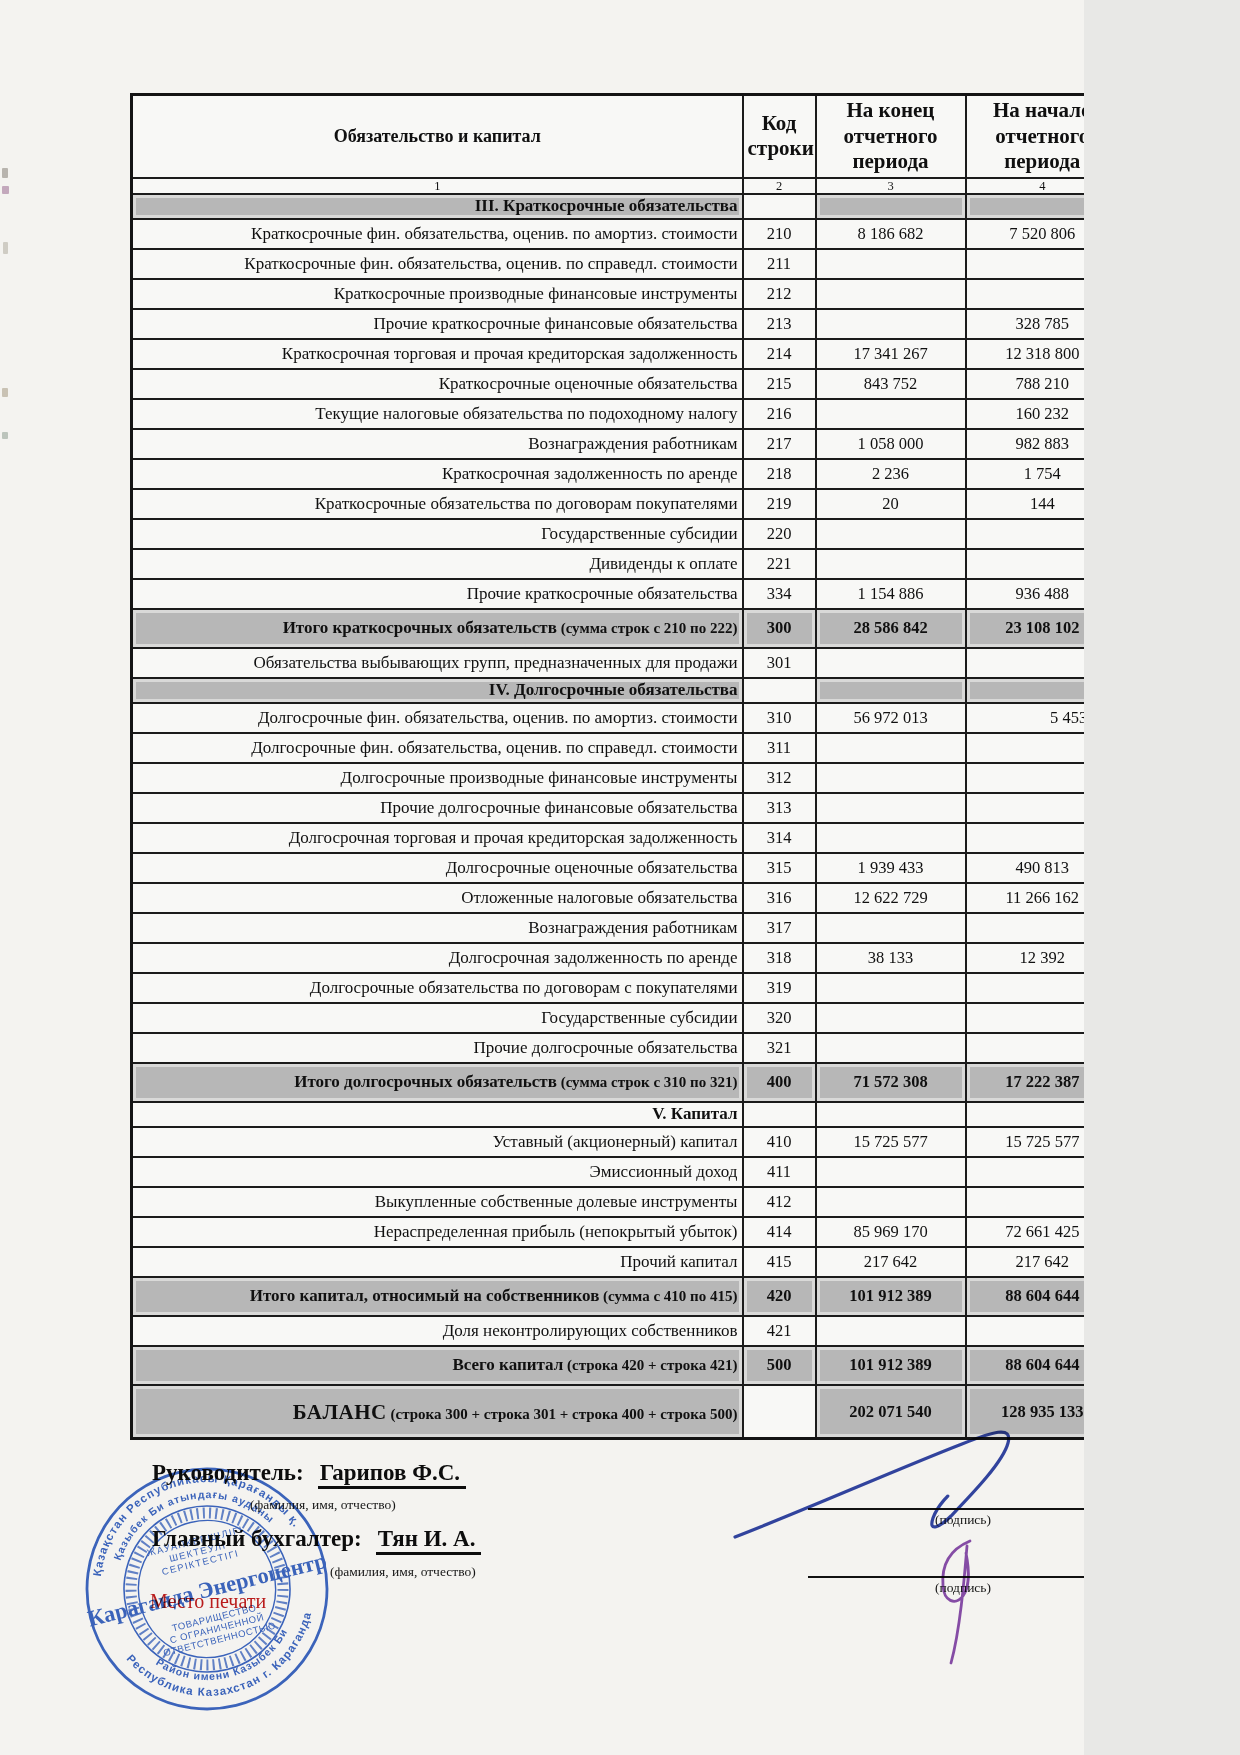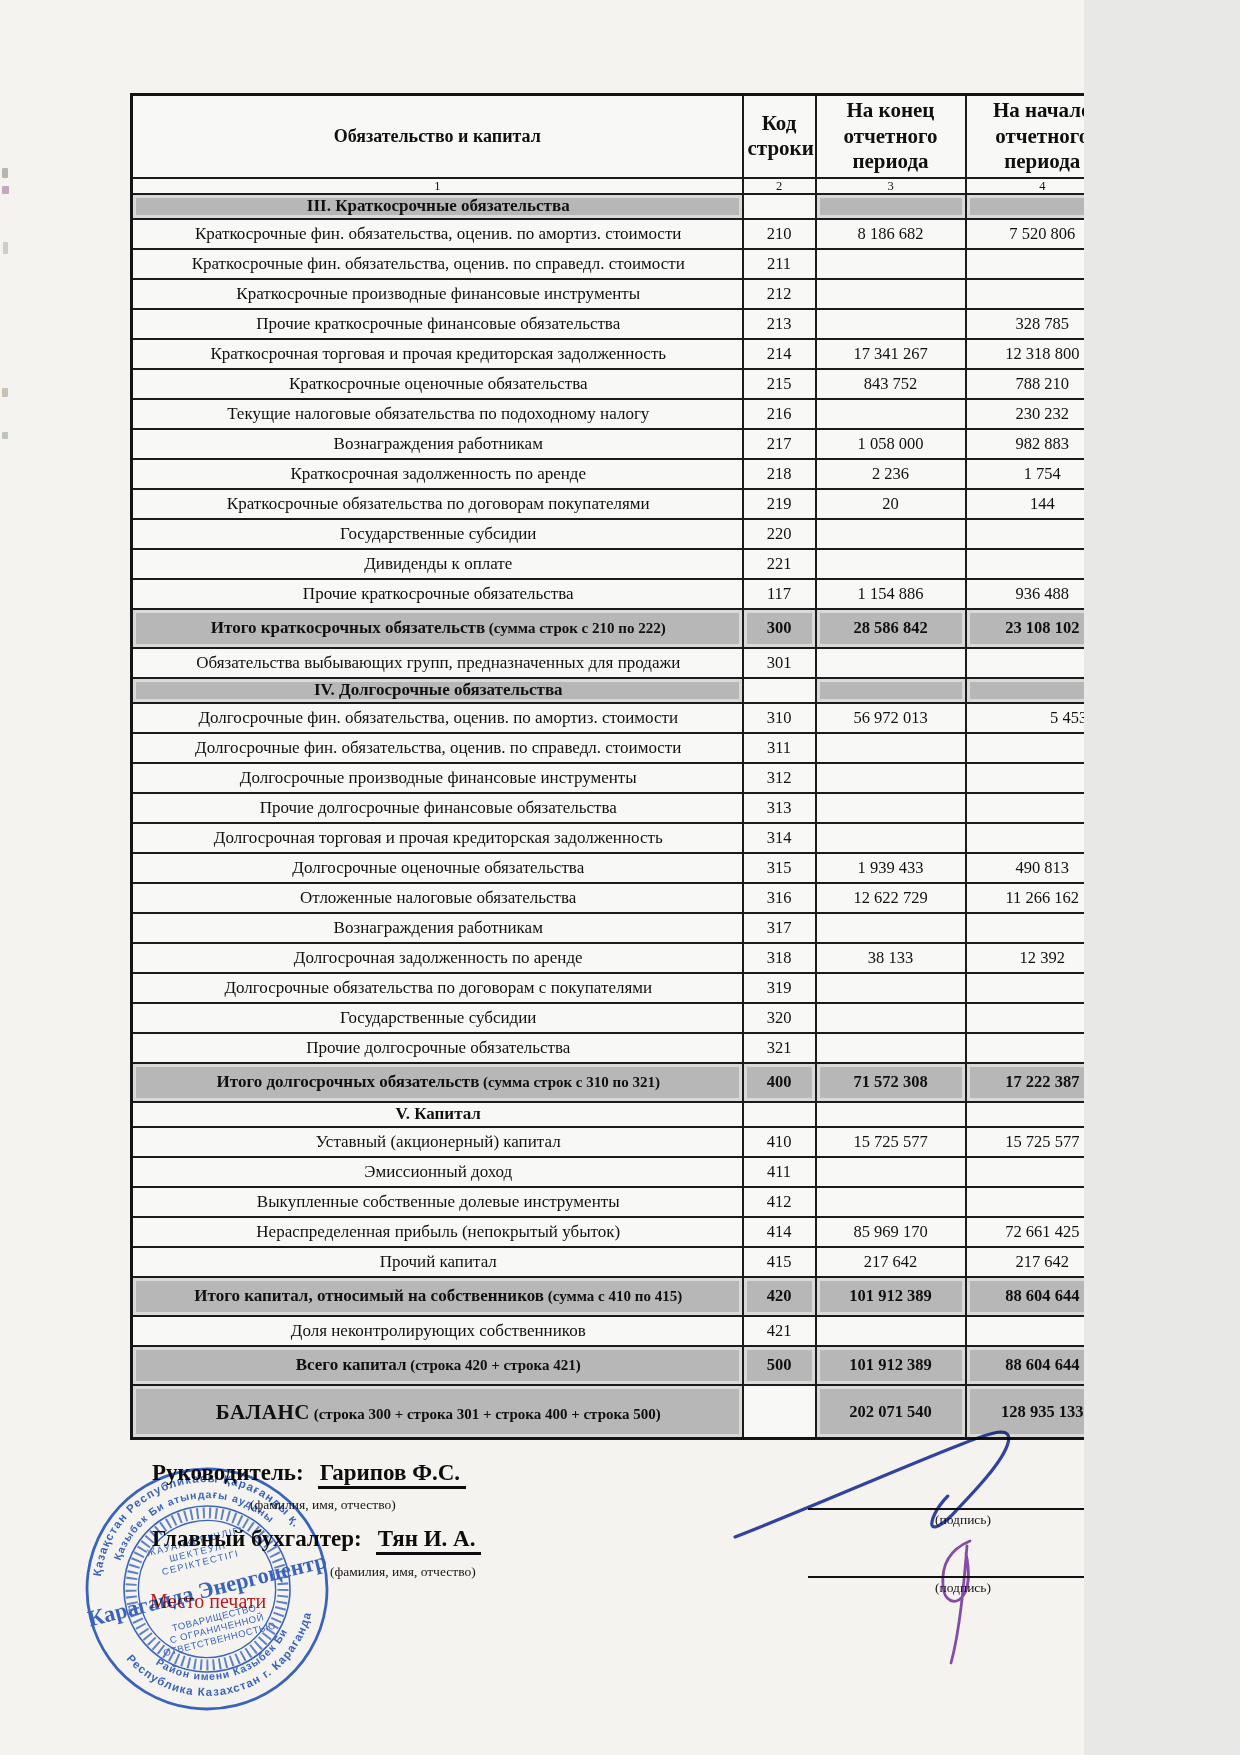--- a/index.html
+++ b/index.html
@@ -12,21 +12,21 @@
 
   
   #tblwrap{position:absolute;left:130px;top:93px;}
   table.balance{border-collapse:collapse;table-layout:fixed;width:988px;background:#f8f8f6;border:3px solid #141414;}
   table.balance td,table.balance th{border:2px solid #1b1b1b;overflow:hidden;vertical-align:middle;color:#101010;}
   th.c1{font-size:18px;font-weight:bold;text-align:center;}
   th.ch{font-size:21px;font-weight:bold;text-align:center;line-height:1.22;padding:2px 4px;}
   tr.head{height:46px;}
   tr.nums{height:16px;}
   tr.nums td{font-size:12.5px;text-align:center;font-weight:normal;padding:0;line-height:1;}
-  td.lbl{text-align:center;padding:1px 4px 1px 6px;font-size:17px;line-height:1.05;}
+  td.lbl{text-align:right;padding:1px 4px 1px 6px;font-size:17px;line-height:1.05;}
   td.code,td.val{text-align:center;font-size:16.5px;padding:1px 3px;}
   tr.r-data{height:30px;}
   tr.r-section,tr.r-section_white{height:25px;}
   tr.r-section td,tr.r-section_white td{font-weight:bold;}
   tr.r-total{height:39px;}
   tr.r-total td{font-weight:bold;}
   tr.r-total .note,tr.r-balance .note{font-size:15px;}
   tr.r-balance{height:54px;}
   tr.r-balance td{font-weight:bold;}
   tr.r-balance .big{font-size:21px;letter-spacing:.5px;}
@@ -118,21 +118,21 @@
           <tr class="r-data">
             <td class="lbl"><span class="main">Краткосрочные  оценочные обязательства</span></td>
             <td class="code">215</td>
             <td class="val">843 752</td>
             <td class="val">788 210</td>
           </tr>
           <tr class="r-data">
             <td class="lbl"><span class="main">Текущие налоговые обязательства по подоходному налогу</span></td>
             <td class="code">216</td>
             <td class="val"></td>
-            <td class="val">230 232</td>
+            <td class="val">160 232</td>
           </tr>
           <tr class="r-data">
             <td class="lbl"><span class="main">Вознаграждения работникам</span></td>
             <td class="code">217</td>
             <td class="val">1 058 000</td>
             <td class="val">982 883</td>
           </tr>
           <tr class="r-data">
             <td class="lbl"><span class="main">Краткосрочная задолженность по аренде</span></td>
             <td class="code">218</td>
@@ -152,21 +152,21 @@
             <td class="val"></td>
           </tr>
           <tr class="r-data">
             <td class="lbl"><span class="main">Дивиденды к оплате</span></td>
             <td class="code">221</td>
             <td class="val"></td>
             <td class="val"></td>
           </tr>
           <tr class="r-data">
             <td class="lbl"><span class="main">Прочие краткосрочные обязательства</span></td>
-            <td class="code">117</td>
+            <td class="code">334</td>
             <td class="val">1 154 886</td>
             <td class="val">936 488</td>
           </tr>
           <tr class="r-total">
             <td class="lbl gray"><span class="main">Итого краткосрочных обязательств</span><span class="note"> (сумма строк с 210 по 222)</span></td>
             <td class="code gray">300</td>
             <td class="val gray">28 586 842</td>
             <td class="val gray">23 108 102</td>
           </tr>
           <tr class="r-data">

